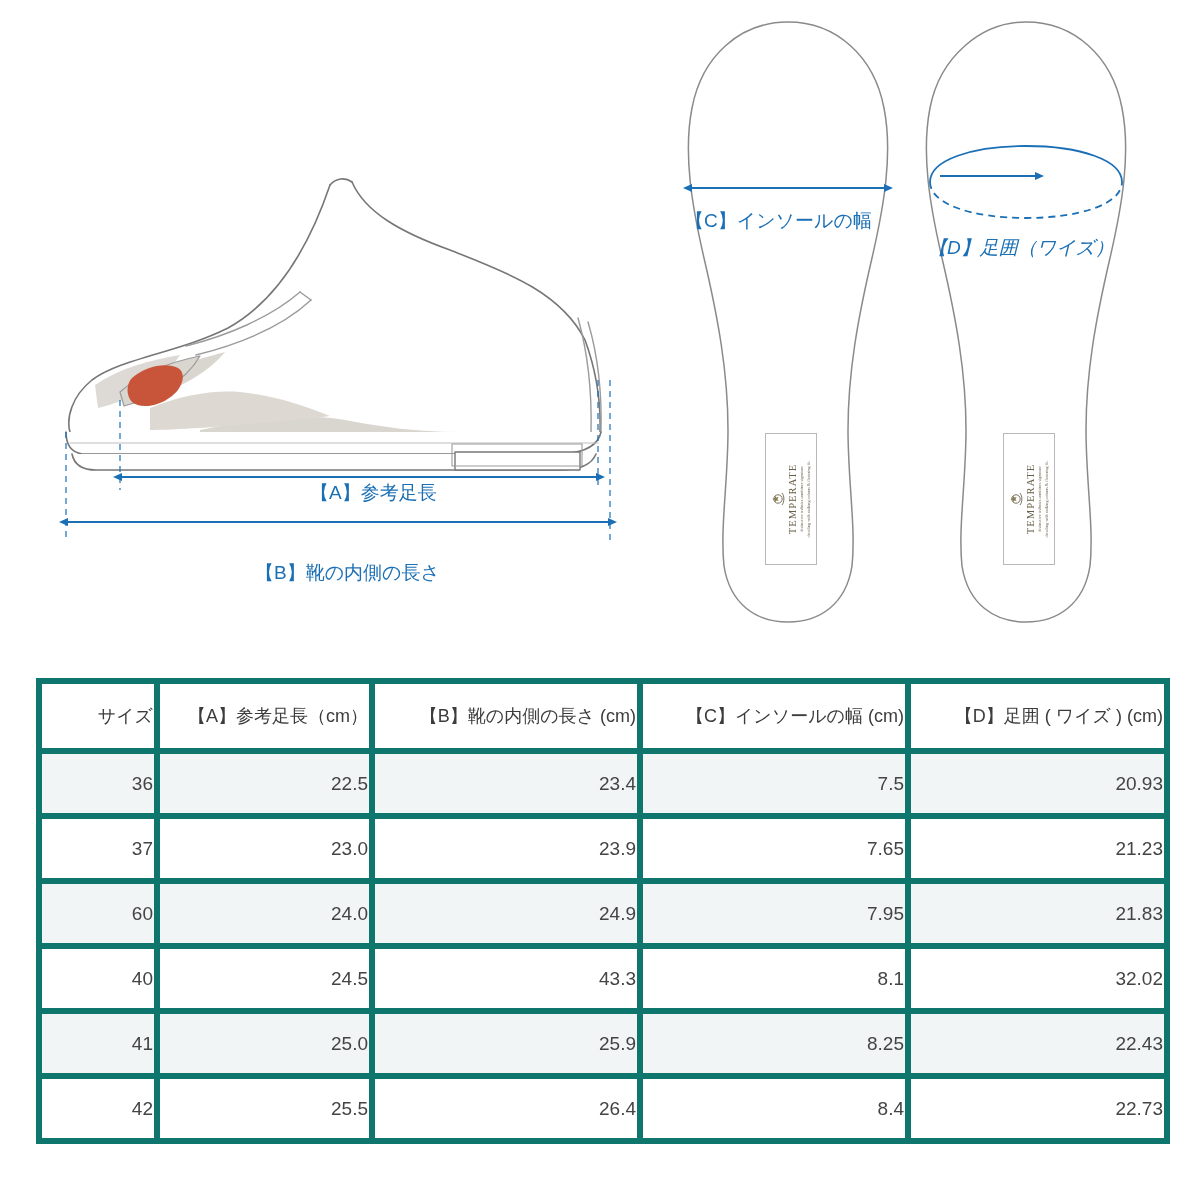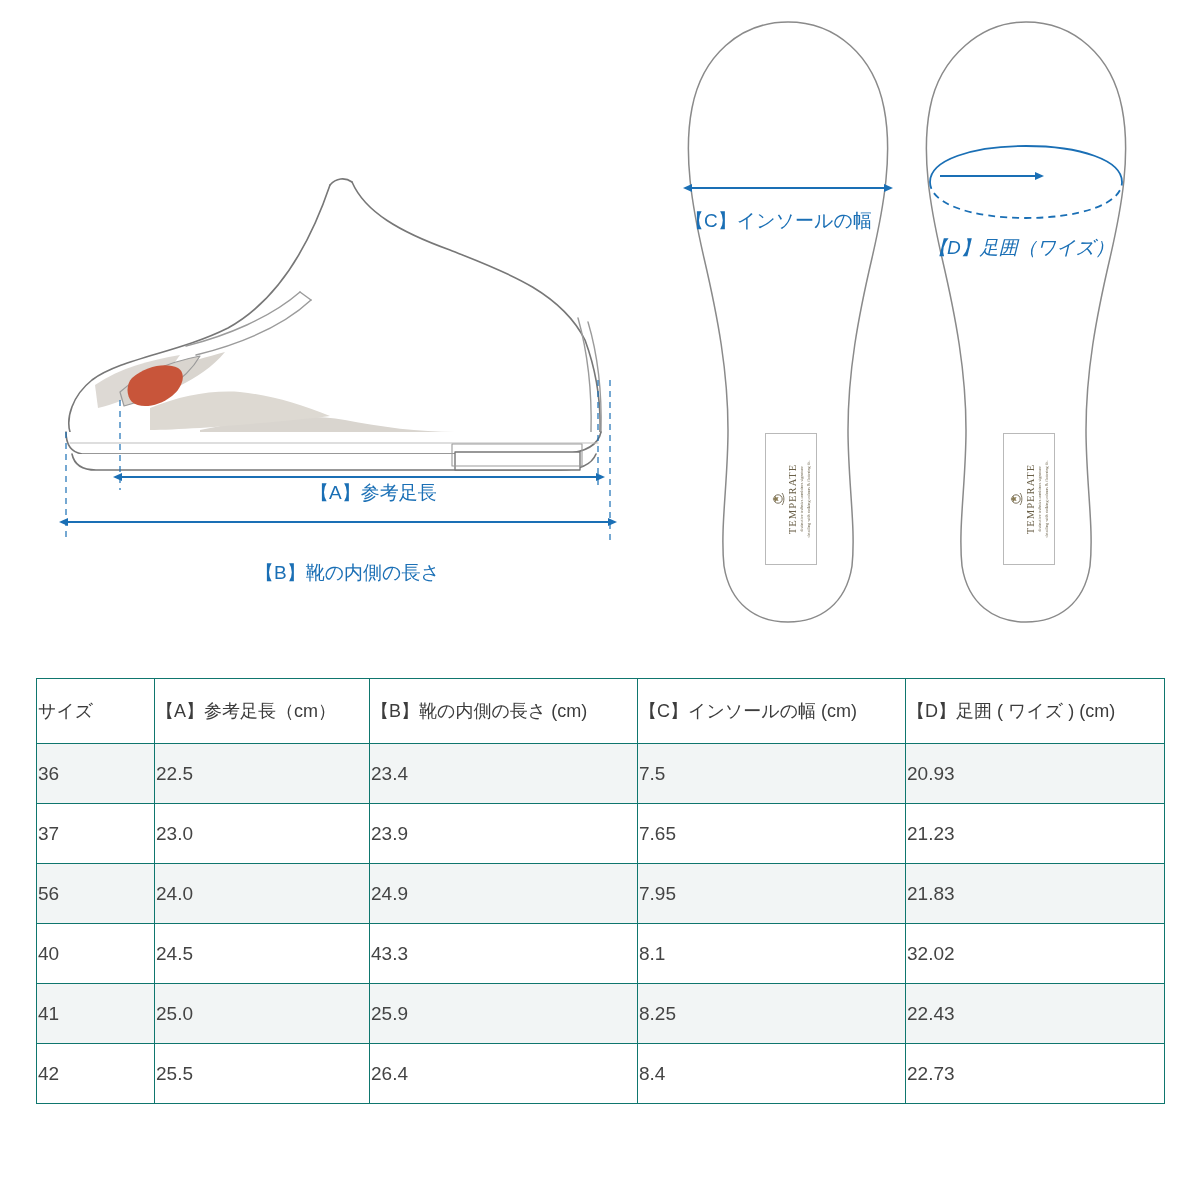--- a/index.html
+++ b/index.html
@@ -104,22 +104,22 @@
     top: 678px;
     width: 1128px;
   }
   table.size-table {
     border-collapse: collapse;
     width: 1128px;
     table-layout: fixed;
   }
   table.size-table th,
   table.size-table td {
-    border: 1px solid #0f766e;
-    text-align: left;
+    border: 6px solid #0f766e;
+    text-align: right;
     color: #444;
     font-family: "Liberation Sans", sans-serif;
   }
   table.size-table th {
     height: 62px;
     font-weight: normal;
     font-size: 18px;
     background: #ffffff;
     color: #3c3c3c;
   }
@@ -316,21 +316,21 @@
           <td>20.93</td>
         </tr>
         <tr>
           <td>37</td>
           <td>23.0</td>
           <td>23.9</td>
           <td>7.65</td>
           <td>21.23</td>
         </tr>
         <tr>
-          <td>56</td>
+          <td>60</td>
           <td>24.0</td>
           <td>24.9</td>
           <td>7.95</td>
           <td>21.83</td>
         </tr>
         <tr>
           <td>40</td>
           <td>24.5</td>
           <td>43.3</td>
           <td>8.1</td>

